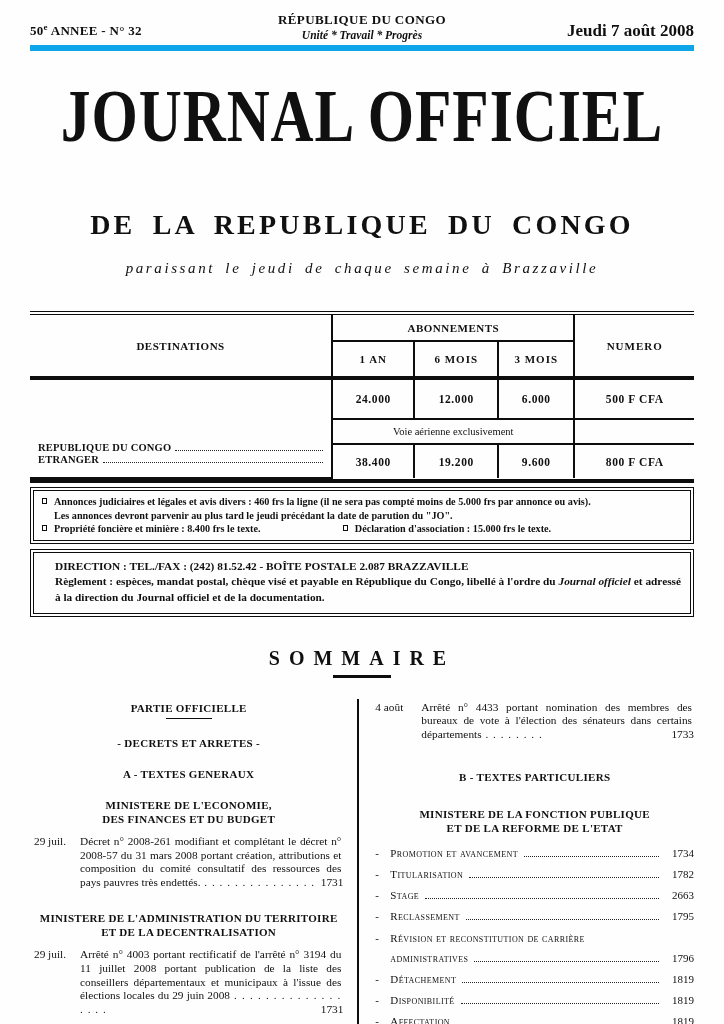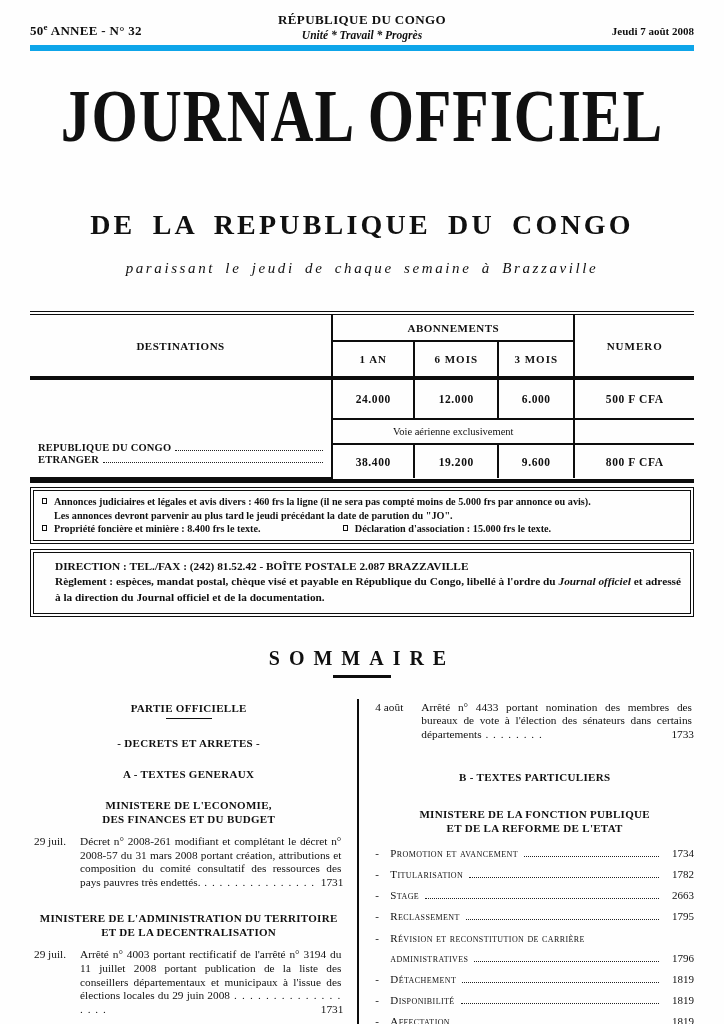--- a/index.html
+++ b/index.html
@@ -10,21 +10,21 @@
     padding:12px 30px 0 30px; overflow:hidden; position:relative;
   }
 
   
   .mast-head { display:flex; align-items:center; border-bottom:6px solid #0ea5e9; padding-bottom:4px; }
   .mh-left { width:190px; font-size:13px; font-weight:bold; letter-spacing:.3px; padding-top:8px; }
   .mh-left sup { font-size:9px; }
   .mh-center { flex:1; text-align:center; }
   .mh-rep { font-size:13px; font-weight:bold; letter-spacing:.4px; }
   .mh-motto { font-size:11.5px; font-weight:bold; font-style:italic; margin-top:1px; }
-  .mh-right { width:190px; text-align:right; font-size:11px; font-weight:bold; padding-top:8px; }
+  .mh-right { width:190px; text-align:right; font-size:17px; font-weight:bold; padding-top:8px; }
 
   
   .journal-title {
     margin-top:26px; text-align:center; font-weight:bold; font-size:62px;
     line-height:66px; height:72px; letter-spacing:1px; white-space:nowrap;
     transform:scale(.96,1.18); transform-origin:center top;
   }
   .journal-sub {
     margin-top:60px; text-align:center; font-weight:bold; font-size:28px;
     letter-spacing:3.2px; word-spacing:7px; white-space:nowrap;

